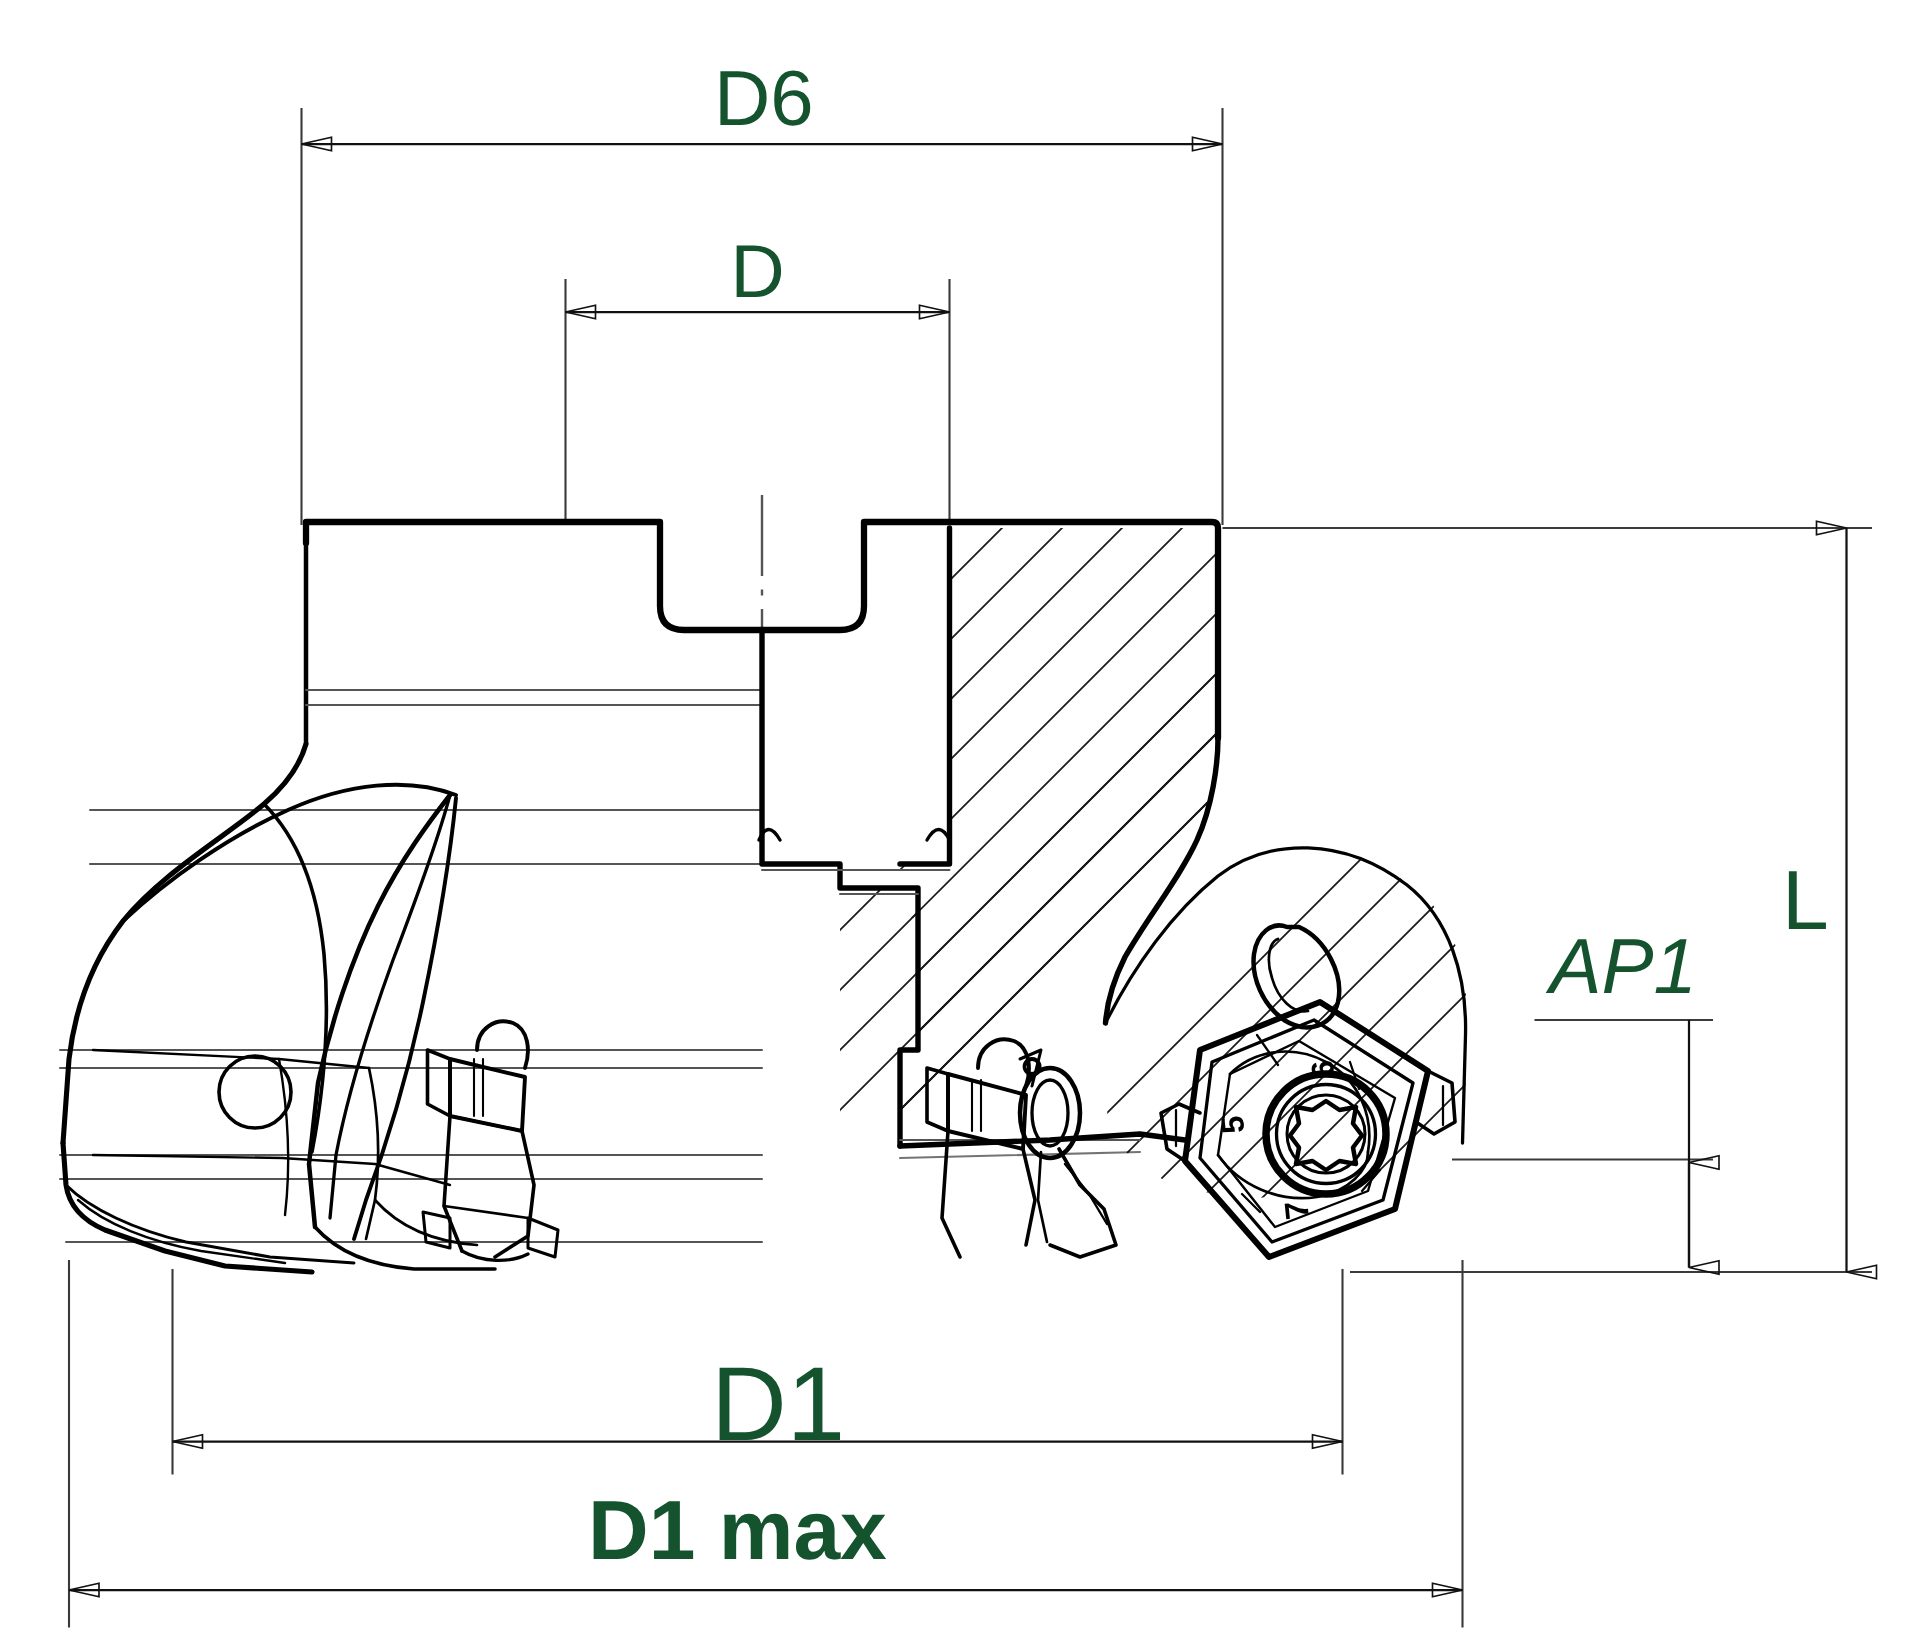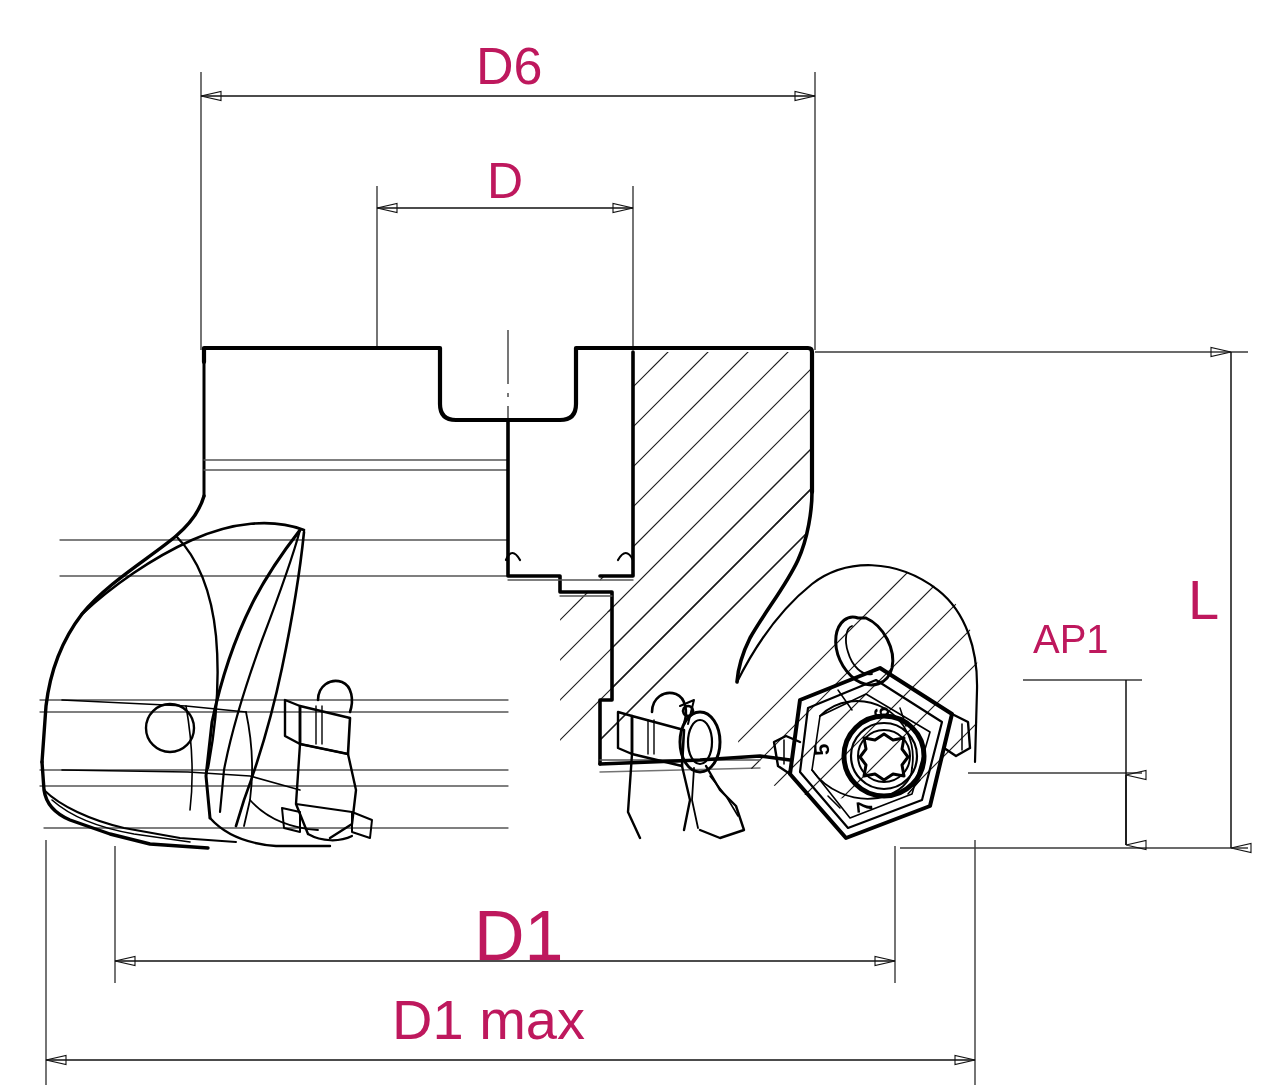--- a/index.html
+++ b/index.html
@@ -1,20 +1,20 @@
 <!DOCTYPE html>
 <html><head>
 <meta charset="utf-8">
 <style>
   html,body{margin:0;padding:0;background:#ffffff;}
   body{width:1280px;height:1091px;position:relative;overflow:hidden;
        font-family:"Liberation Sans", sans-serif;color:#000;}
   #stage{position:absolute;inset:0;width:1280px;height:1091px;}
   .dimlabel{position:absolute;font-family:"Liberation Sans",sans-serif;
-            font-weight:400;color:#be185d;white-space:nowrap;line-height:1;}
+            font-weight:400;color:#14532d;white-space:nowrap;line-height:1;}
   svg{position:absolute;left:0;top:0;}
 </style>
 </head>
 <body>
 
 <div id="stage">
 
 <svg width="1280" height="1091" viewBox="0 0 1280 1091">
   <defs>
 
@@ -281,19 +281,19 @@
   </g>
 
 </svg>
 
 <div class="dimlabel" style="left:476px;top:40px;font-size:52px;">D6</div>
 
 <div class="dimlabel" style="left:487px;top:156px;font-size:50px;">D</div>
 
 <div class="dimlabel" style="left:1188px;top:572px;font-size:56px;">L</div>
 
-<div class="dimlabel" style="left:1033px;top:619px;font-size:40px;">AP1</div>
+<div class="dimlabel" style="left:1033px;top:619px;font-size:52px;font-style:italic;">AP1</div>
 
 <div class="dimlabel" style="left:474px;top:901px;font-size:70px;">D1</div>
 
-<div class="dimlabel" style="left:392px;top:992px;font-size:56px;">D1 max</div>
+<div class="dimlabel" style="left:392px;top:992px;font-size:56px;font-weight:bold;">D1 max</div>
 
 </div>
 
 </body></html>

